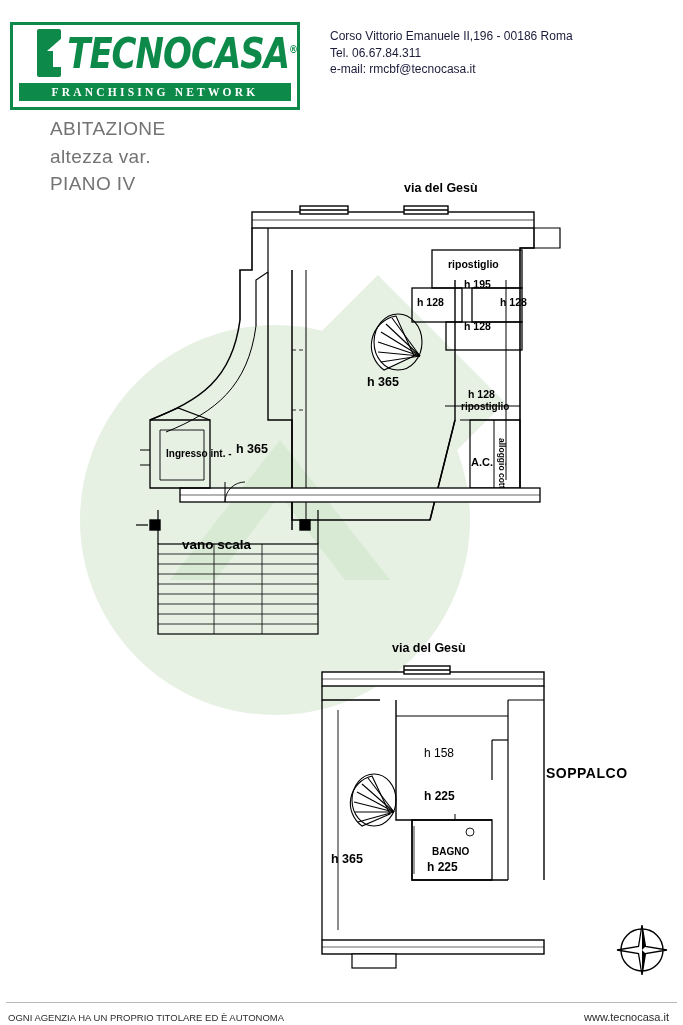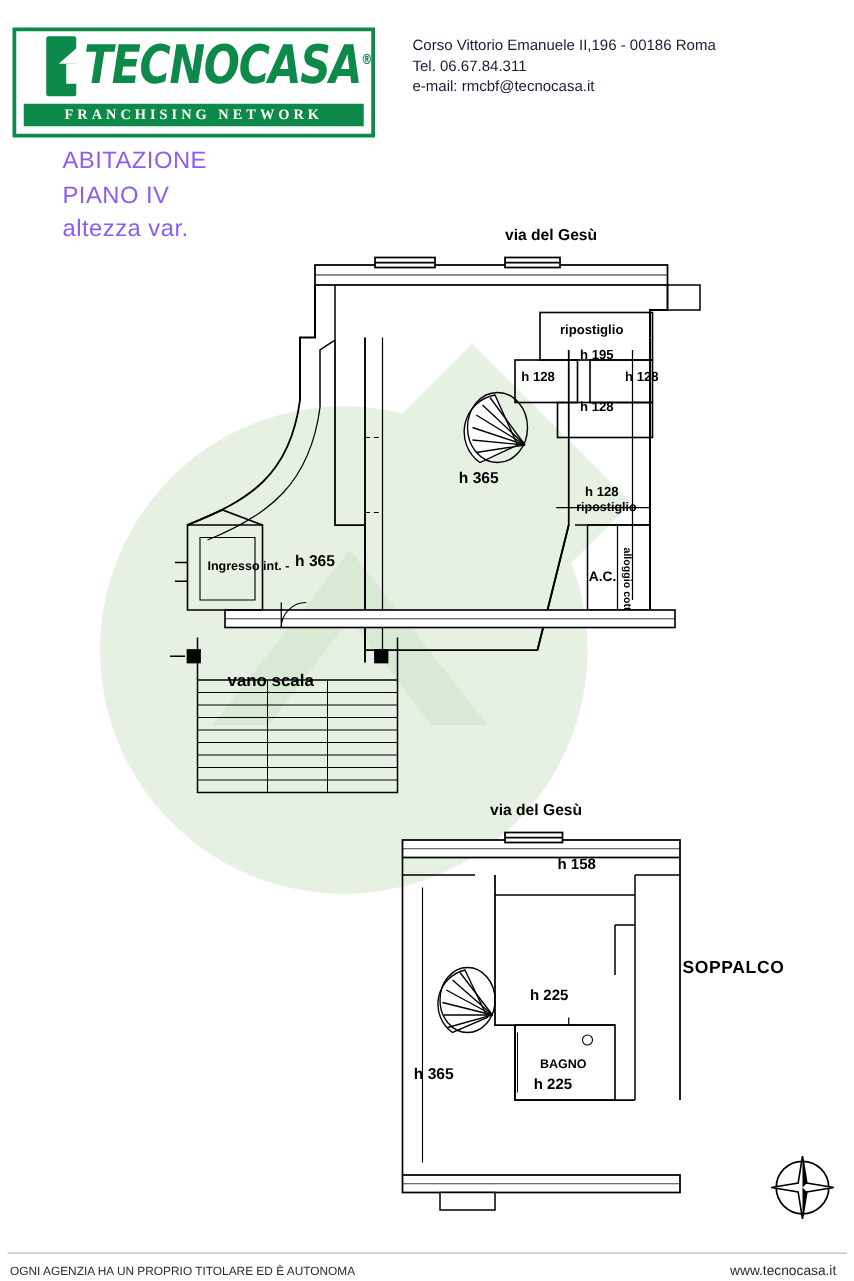--- a/index.html
+++ b/index.html
@@ -99,21 +99,21 @@
   .planlabel {
     position:absolute;
     font-family:"Liberation Sans", sans-serif;
     color:#000;
     white-space:nowrap;
   }
 
   
   .heading {
     position:absolute; left:50px; top:115px; z-index:3;
-    font-size:19px; line-height:1.45; letter-spacing:0.4px; color:#8b5cf6;
+    font-size:19px; line-height:1.45; letter-spacing:0.4px; color:#737373;
   }
 
   
   .footer {
     position:absolute; left:0; bottom:0; width:683px; height:26px; z-index:3;text-align:center;
   }
   .footer .fl {
     position:absolute; left:8px; bottom:2px;
     font-size:9.5px; color:#2b2b2b;
   }
@@ -156,22 +156,22 @@
 
   <div class="affil">
     <div class="l2">Corso Vittorio Emanuele II,196 - 00186 Roma</div>
     <div class="l3">Tel. 06.67.84.311</div>
     <div class="l4">e-mail: rmcbf@tecnocasa.it</div>
   </div>
 </div>
 
 <div class="heading">
   <div>ABITAZIONE</div>
+  <div>altezza var.</div>
   <div>PIANO IV</div>
-  <div>altezza var.</div>
 </div>
 
 <div class="plan">
   <svg width="683" height="880" viewBox="0 0 683 880">
     <g fill="none" stroke="#000" stroke-width="1.4">
 
       <rect x="252" y="92" width="282" height="16" fill="#fff" stroke="#000" stroke-width="1.4"></rect>
       <line x1="252" y1="100" x2="534" y2="100" stroke="#000" stroke-width="0.7"></line>
 
       <rect x="300" y="86" width="48" height="8" fill="#fff"></rect>
@@ -309,21 +309,21 @@
 <div class="planlabel" style="left:471px; top:456px; font-size:11px; font-weight:bold;">A.C.</div>
 <div class="planlabel" style="left:497px; top:438px; font-size:8.5px; font-weight:bold; writing-mode:vertical-rl; text-orientation:mixed; line-height:1.1;">alloggio cottura</div>
 
 <div class="planlabel" style="left:236px; top:442px; font-size:12.5px; font-weight:bold;">h 365</div>
 <div class="planlabel" style="left:166px; top:448px; font-size:10px; font-weight:bold; line-height:1.25;">Ingresso int. -</div>
 
 <div class="planlabel" style="left:182px; top:537px; font-size:13.5px; font-weight:bold;">vano scala</div>
 
 <div class="planlabel" style="left:392px; top:641px; font-size:12.5px; font-weight:bold;">via del Gesù</div>
 
-<div class="planlabel" style="left:424px; top:684px; font-size:12px; font-weight:bold;margin-left:22px;">h 158</div>
+<div class="planlabel" style="left:424px; top:746px; font-size:12px; font-weight:normal;">h 158</div>
 <div class="planlabel" style="left:424px; top:789px; font-size:12px; font-weight:bold;">h 225</div>
 <div class="planlabel" style="left:432px; top:846px; font-size:10px; font-weight:bold;">BAGNO</div>
 <div class="planlabel" style="left:427px; top:860px; font-size:12px; font-weight:bold;">h 225</div>
 <div class="planlabel" style="left:331px; top:852px; font-size:12.5px; font-weight:bold;">h 365</div>
 
 <div class="planlabel" style="left:546px; top:765px; font-size:14px; font-weight:bold; letter-spacing:0.5px;">SOPPALCO</div>
 
 <div style="position:absolute; left:614px; top:922px; z-index:3;">
   <svg width="56" height="56" viewBox="0 0 56 56">
     <circle cx="28" cy="28" r="21" fill="none" stroke="#000" stroke-width="1.4"></circle>

